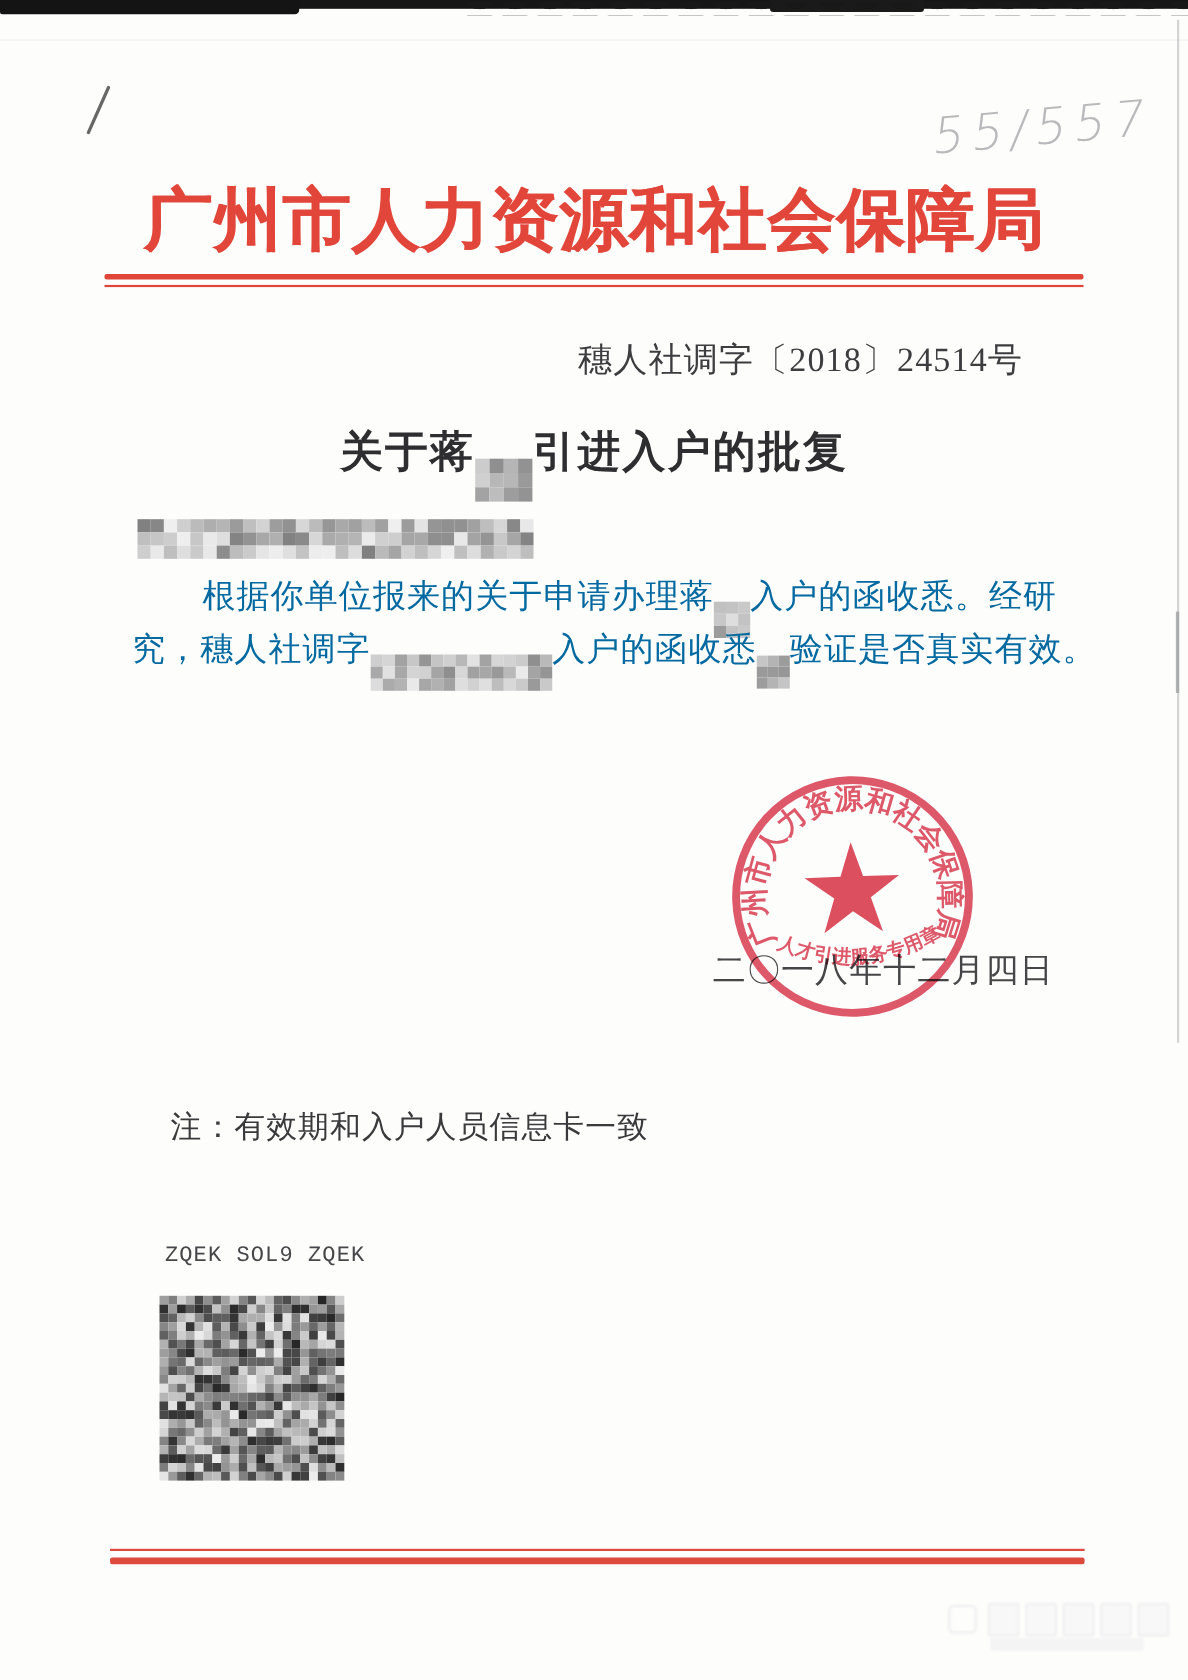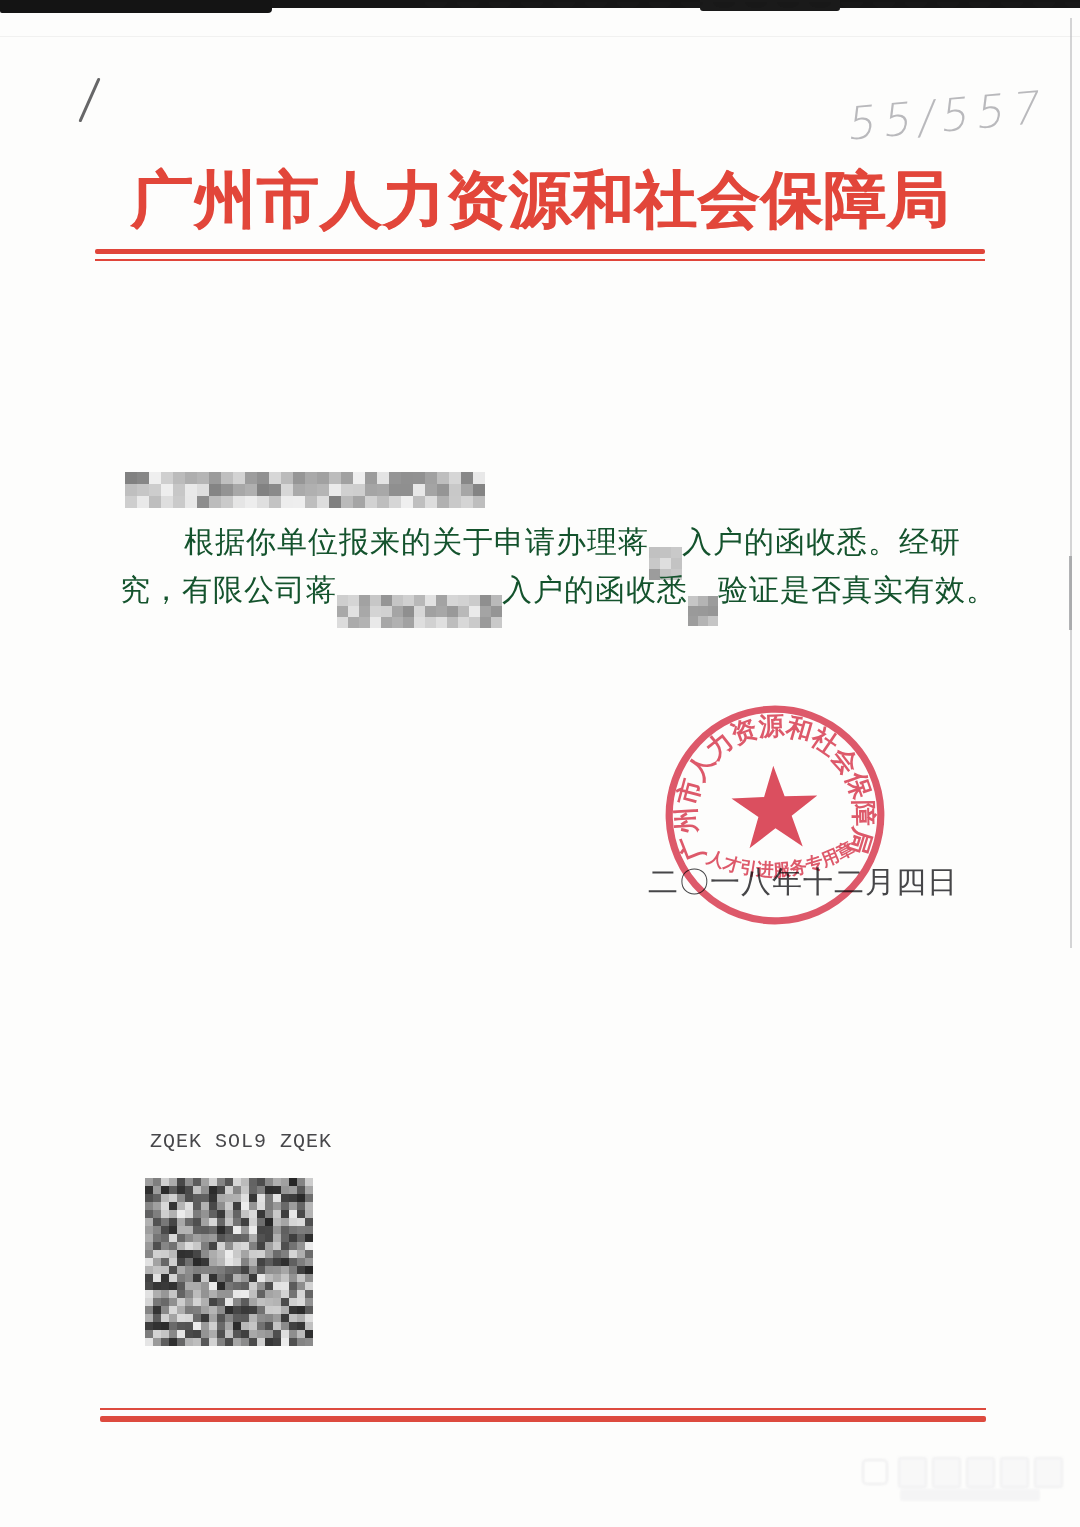--- a/index.html
+++ b/index.html
@@ -31,21 +31,21 @@
     color:#e2463a;font-size:62px;font-weight:bold;letter-spacing:1px;
     text-shadow:1px 0 0 #e2463a;}
   .rule-thick{position:absolute;top:249px;left:95px;width:890px;height:5px;background:#e0453a;border-radius:2px;}
   .rule-thin{position:absolute;top:259px;left:95px;width:890px;height:2px;background:#e0453a;}
 
   .refno{position:absolute;top:306px;right:150px;font-size:31px;color:#3d3d3f;letter-spacing:1px;}
 
   .doc-title{position:absolute;top:384px;left:0;width:1080px;text-align:center;
     font-size:39px;font-weight:bold;color:#2e2e30;letter-spacing:2px;}
 
-  .body-line{position:absolute;left:120px;width:850px;font-size:30px;color:#14532d;letter-spacing:1px;white-space:nowrap;}
+  .body-line{position:absolute;left:120px;width:850px;font-size:30px;color:#0369a1;letter-spacing:1px;white-space:nowrap;}
   .indent{padding-left:64px;}
 
   .date-line{position:absolute;top:862px;left:648px;font-size:30px;color:#464648;letter-spacing:1px;white-space:nowrap;}
 
   
   .stamp{position:absolute;top:702px;left:662px;width:226px;height:226px;
     mix-blend-mode:multiply;opacity:.93;transform:rotate(-2deg);}
 
   
   .note-line{position:absolute;top:1006px;left:155px;font-size:28px;color:#3a3a3c;letter-spacing:1px;white-space:nowrap;}
@@ -83,21 +83,38 @@
   <div class="edge-hairline"></div>
   <div class="right-edge"></div>
   <div class="right-edge-smudge"></div>
   <div class="pencil-mark"></div>
   <div class="handwritten">55/557</div>
 
   <div class="agency">广州市人力资源和社会保障局</div>
   <div class="rule-thick"></div>
   <div class="rule-thin"></div>
 
-
+  <div class="refno">穗人社调字〔2018〕24514号</div>
+
+  <div class="doc-title">
+    <span>关于蒋</span><span class="censor" style="grid-template-columns: repeat(4, 13px); grid-auto-rows: 13px;">
+        <i style="background: rgb(204, 204, 204);"></i>
+        <i style="background: rgb(143, 143, 143);"></i>
+        <i style="background: rgb(181, 181, 181);"></i>
+        <i style="background: rgb(146, 146, 146);"></i>
+        <i style="background: rgb(208, 208, 208);"></i>
+        <i style="background: rgb(183, 183, 183);"></i>
+        <i style="background: rgb(183, 183, 183);"></i>
+        <i style="background: rgb(154, 154, 154);"></i>
+        <i style="background: rgb(163, 163, 163);"></i>
+        <i style="background: rgb(189, 189, 189);"></i>
+        <i style="background: rgb(157, 157, 157);"></i>
+        <i style="background: rgb(147, 147, 147);"></i>
+      </span><span>引进入户的批复</span>
+  </div>
 
   <div class="censor-abs" style="top: 472px; left: 125px; grid-template-columns: repeat(30, 12px); grid-auto-rows: 12px;">
       <i style="background: rgb(129, 129, 129);"></i>
       <i style="background: rgb(135, 135, 135);"></i>
       <i style="background: rgb(239, 239, 239);"></i>
       <i style="background: rgb(207, 207, 207);"></i>
       <i style="background: rgb(187, 187, 187);"></i>
       <i style="background: rgb(174, 174, 174);"></i>
       <i style="background: rgb(181, 181, 181);"></i>
       <i style="background: rgb(155, 155, 155);"></i>
@@ -192,21 +209,21 @@
         <i style="background: rgb(201, 201, 201);"></i>
         <i style="background: rgb(200, 200, 200);"></i>
         <i style="background: rgb(222, 222, 222);"></i>
         <i style="background: rgb(195, 195, 195);"></i>
         <i style="background: rgb(156, 156, 156);"></i>
         <i style="background: rgb(195, 195, 195);"></i>
         <i style="background: rgb(201, 201, 201);"></i>
       </span><span>入户的函收悉。经研</span>
   </div>
   <div class="body-line" style="top:570px;">
-    <span>究，有限公司蒋</span><span class="censor" style="grid-template-columns: repeat(15, 11px); grid-auto-rows: 11px;">
+    <span>究，穗人社调字</span><span class="censor" style="grid-template-columns: repeat(15, 11px); grid-auto-rows: 11px;">
         <i style="background: rgb(206, 206, 206);"></i>
         <i style="background: rgb(213, 213, 213);"></i>
         <i style="background: rgb(162, 162, 162);"></i>
         <i style="background: rgb(199, 199, 199);"></i>
         <i style="background: rgb(149, 149, 149);"></i>
         <i style="background: rgb(197, 197, 197);"></i>
         <i style="background: rgb(208, 208, 208);"></i>
         <i style="background: rgb(184, 184, 184);"></i>
         <i style="background: rgb(226, 226, 226);"></i>
         <i style="background: rgb(163, 163, 163);"></i>
@@ -270,20 +287,21 @@
       </defs>
       <text font-size="25" font-weight="bold" fill="#dd4d60" font-family="Liberation Serif, DejaVu Serif, serif">
         <textPath href="#arcTop" startOffset="2" textLength="322">广州市人力资源和社会保障局</textPath>
       </text>
       <text font-size="17" font-weight="bold" fill="#dd4d60" font-family="Liberation Serif, DejaVu Serif, serif">
         <textPath href="#arcBottom" startOffset="6" textLength="152">人才引进服务专用章</textPath>
       </text>
     </svg>
   </div>
 
+  <div class="note-line">注：有效期和入户人员信息卡一致</div>
   <div class="verify-code">ZQEK SOL9 ZQEK</div>
 
   <div class="qr" style="grid-template-columns: repeat(21, 8px); grid-auto-rows: 8px;">
       <i style="background: rgb(158, 158, 158);"></i>
       <i style="background: rgb(127, 127, 127);"></i>
       <i style="background: rgb(208, 208, 208);"></i>
       <i style="background: rgb(171, 171, 171);"></i>
       <i style="background: rgb(72, 72, 72);"></i>
       <i style="background: rgb(143, 143, 143);"></i>
       <i style="background: rgb(92, 92, 92);"></i>

